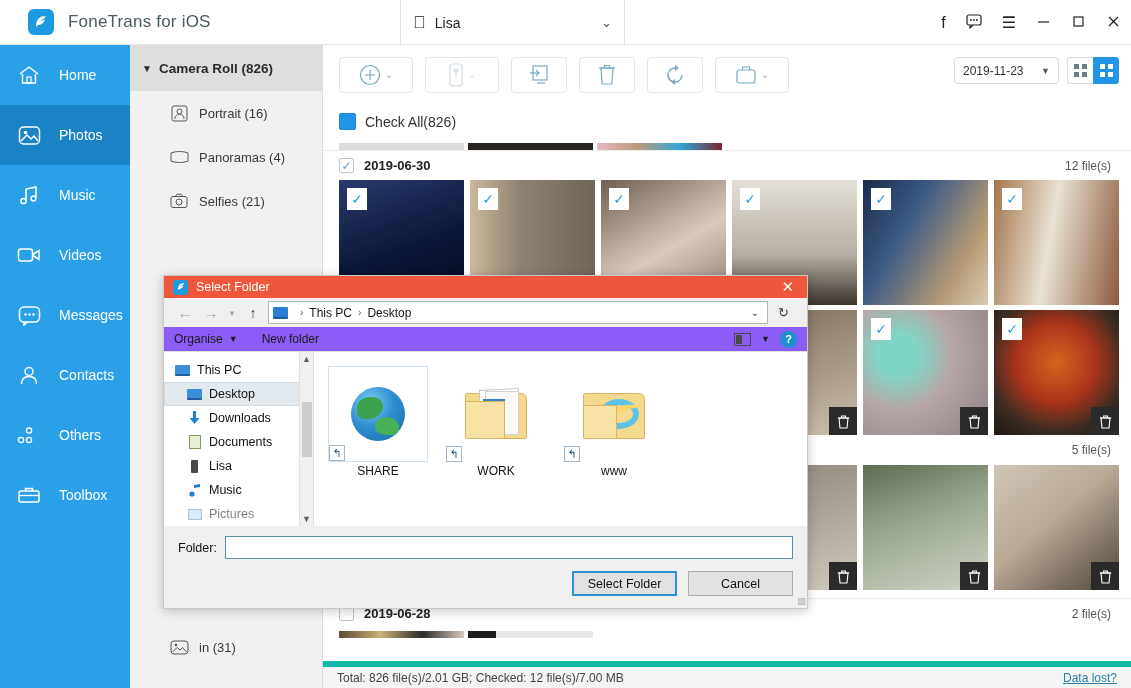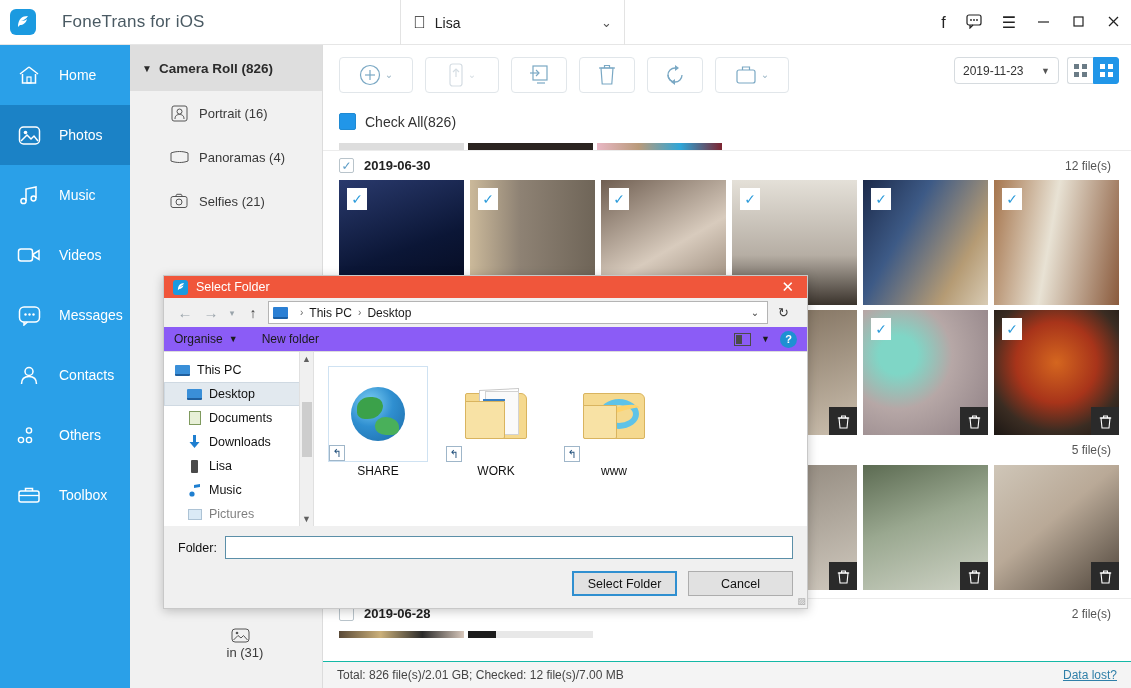--- a/index.html
+++ b/index.html
@@ -11,21 +11,21 @@
     color:#333;
     position:relative;
   }
 
   
   #titlebar{
     position:absolute; left:0; top:0; width:1131px; height:45px;
     background:#ffffff; border-bottom:1px solid #e6e6e6;
     display:flex; align-items:center;
   }
-  #brand{ display:flex; align-items:center; padding-left:10px; width:300px;gap:12px; }
+  #brand{ display:flex; align-items:center; padding-left:28px; width:300px; }
   #brand .logo{
     width:26px; height:26px; border-radius:6px;
     background:#1b9ae0; display:flex; align-items:center; justify-content:center;
     color:#fff; font-size:16px; font-weight:bold;
   }
   #brand .name{
     margin-left:14px; font-size:17px; color:#4a5a63; letter-spacing:.2px;
   }
   #device{
     position:absolute; left:400px; top:0; height:45px; width:225px;
@@ -61,21 +61,21 @@
   }
   #albums .album-head{
     height:46px; background:#dedede; display:flex; align-items:center;
     padding-left:12px; font-weight:bold; font-size:13.5px; color:#2b2b2b;
   }
   #albums .album-head .tri{ font-size:10px; margin-right:7px; }
   .album-item{
     height:44px; display:flex; align-items:center; padding-left:38px; color:#3a3a3a; font-size:13px;
   }
   .album-item .aic{ width:22px; height:20px; display:flex; align-items:center; justify-content:center; margin-right:9px; }
-  #album-in{ position:absolute; left:0; top:580px; width:100%;flex-direction:column; }
+  #album-in{ position:absolute; left:0; top:580px; width:100%; }
 
   
   #content{
     position:absolute; left:323px; top:45px; width:808px; height:643px; background:#fff;
   }
   #toolbar{
     height:60px; display:flex; align-items:center; padding-left:16px; position:relative;
     border-bottom:1px solid #fff;
   }
   .tb-btn{
@@ -122,21 +122,21 @@
     display:flex; align-items:center; justify-content:center; color:#2d9cdb; font-size:14px; z-index:3;
   }
   .thumb .trash{
     position:absolute; right:0; bottom:0; width:28px; height:28px; background:#2a2a2a;
     display:flex; align-items:center; justify-content:center; color:#fff; font-size:14px; z-index:3;
   }
 
   
   #status{
     position:absolute; left:323px; bottom:0; width:808px; height:27px;
-    background:#f4f4f4; border-top:1px solid #14b8a6;
+    background:#f4f4f4; border-top:6px solid #14b8a6;
     display:flex; align-items:center; padding:4px 14px; font-size:12px; color:#444;
   }
   #status .lost{ margin-left:auto; color:#2f7fa8; text-decoration:underline; }
 
   
   #dialog{
     position:absolute; left:163px; top:275px; width:645px; height:334px;
     background:#f0f0f0; border:1px solid #c8c8c8;
     box-shadow:0 2px 10px rgba(0,0,0,.22); z-index:50;
     display:flex; flex-direction:column;
@@ -729,32 +729,32 @@
         <span>This PC</span>
       </div>
       <div class="tr-item sel" style="padding-left:21px">
         <span class="tic">
             <span class="mon"></span>
           </span>
         <span>Desktop</span>
       </div>
       <div class="tr-item">
         <span class="tic">
+          <svg width="13" height="15" viewBox="0 0 13 15">
+              <path d="M6.5 0 L6.5 8" stroke="#1f7fd0" stroke-width="3"></path>
+              <path d="M1.5 7 L6.5 13 L11.5 7 Z" fill="#1f7fd0"></path>
+            </svg>
+        </span>
+        <span>Downloads</span>
+      </div>
+      <div class="tr-item">
+        <span class="tic">
             <span class="doc"></span>
           </span>
         <span>Documents</span>
-      </div>
-      <div class="tr-item">
-        <span class="tic">
-          <svg width="13" height="15" viewBox="0 0 13 15">
-              <path d="M6.5 0 L6.5 8" stroke="#1f7fd0" stroke-width="3"></path>
-              <path d="M1.5 7 L6.5 13 L11.5 7 Z" fill="#1f7fd0"></path>
-            </svg>
-        </span>
-        <span>Downloads</span>
       </div>
       <div class="tr-item">
         <span class="tic">
             <span class="spk"></span>
           </span>
         <span>Lisa</span>
       </div>
       <div class="tr-item">
         <span class="tic">
           <svg width="12" height="14" viewBox="0 0 12 14">

